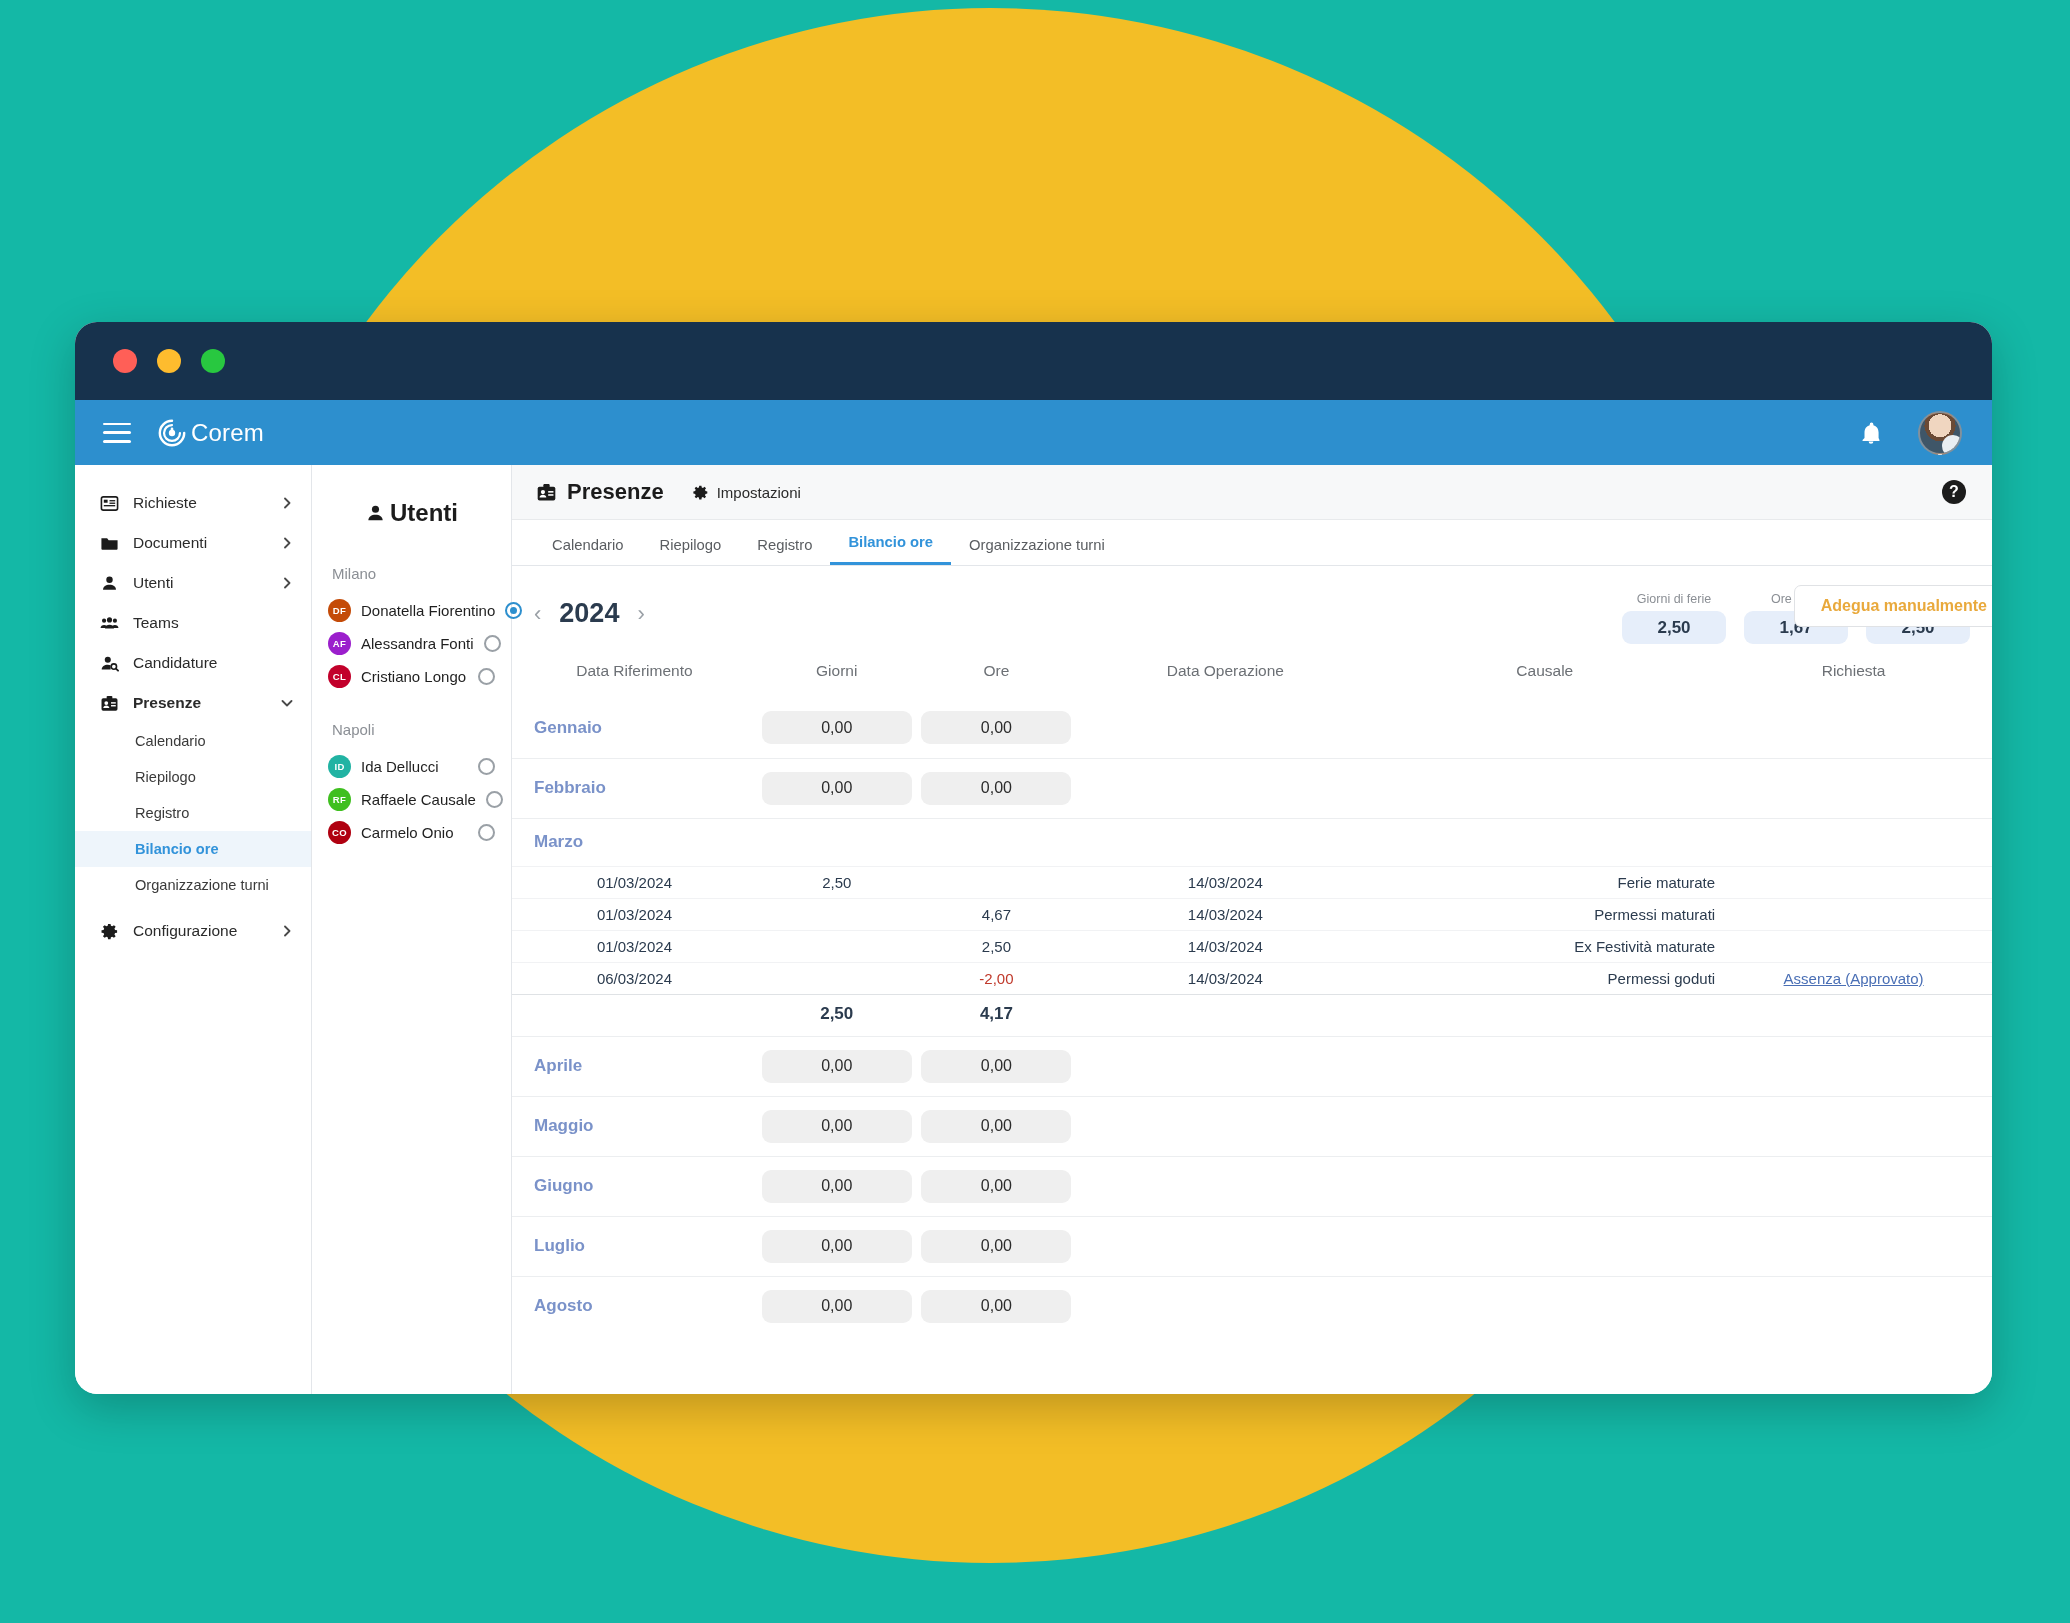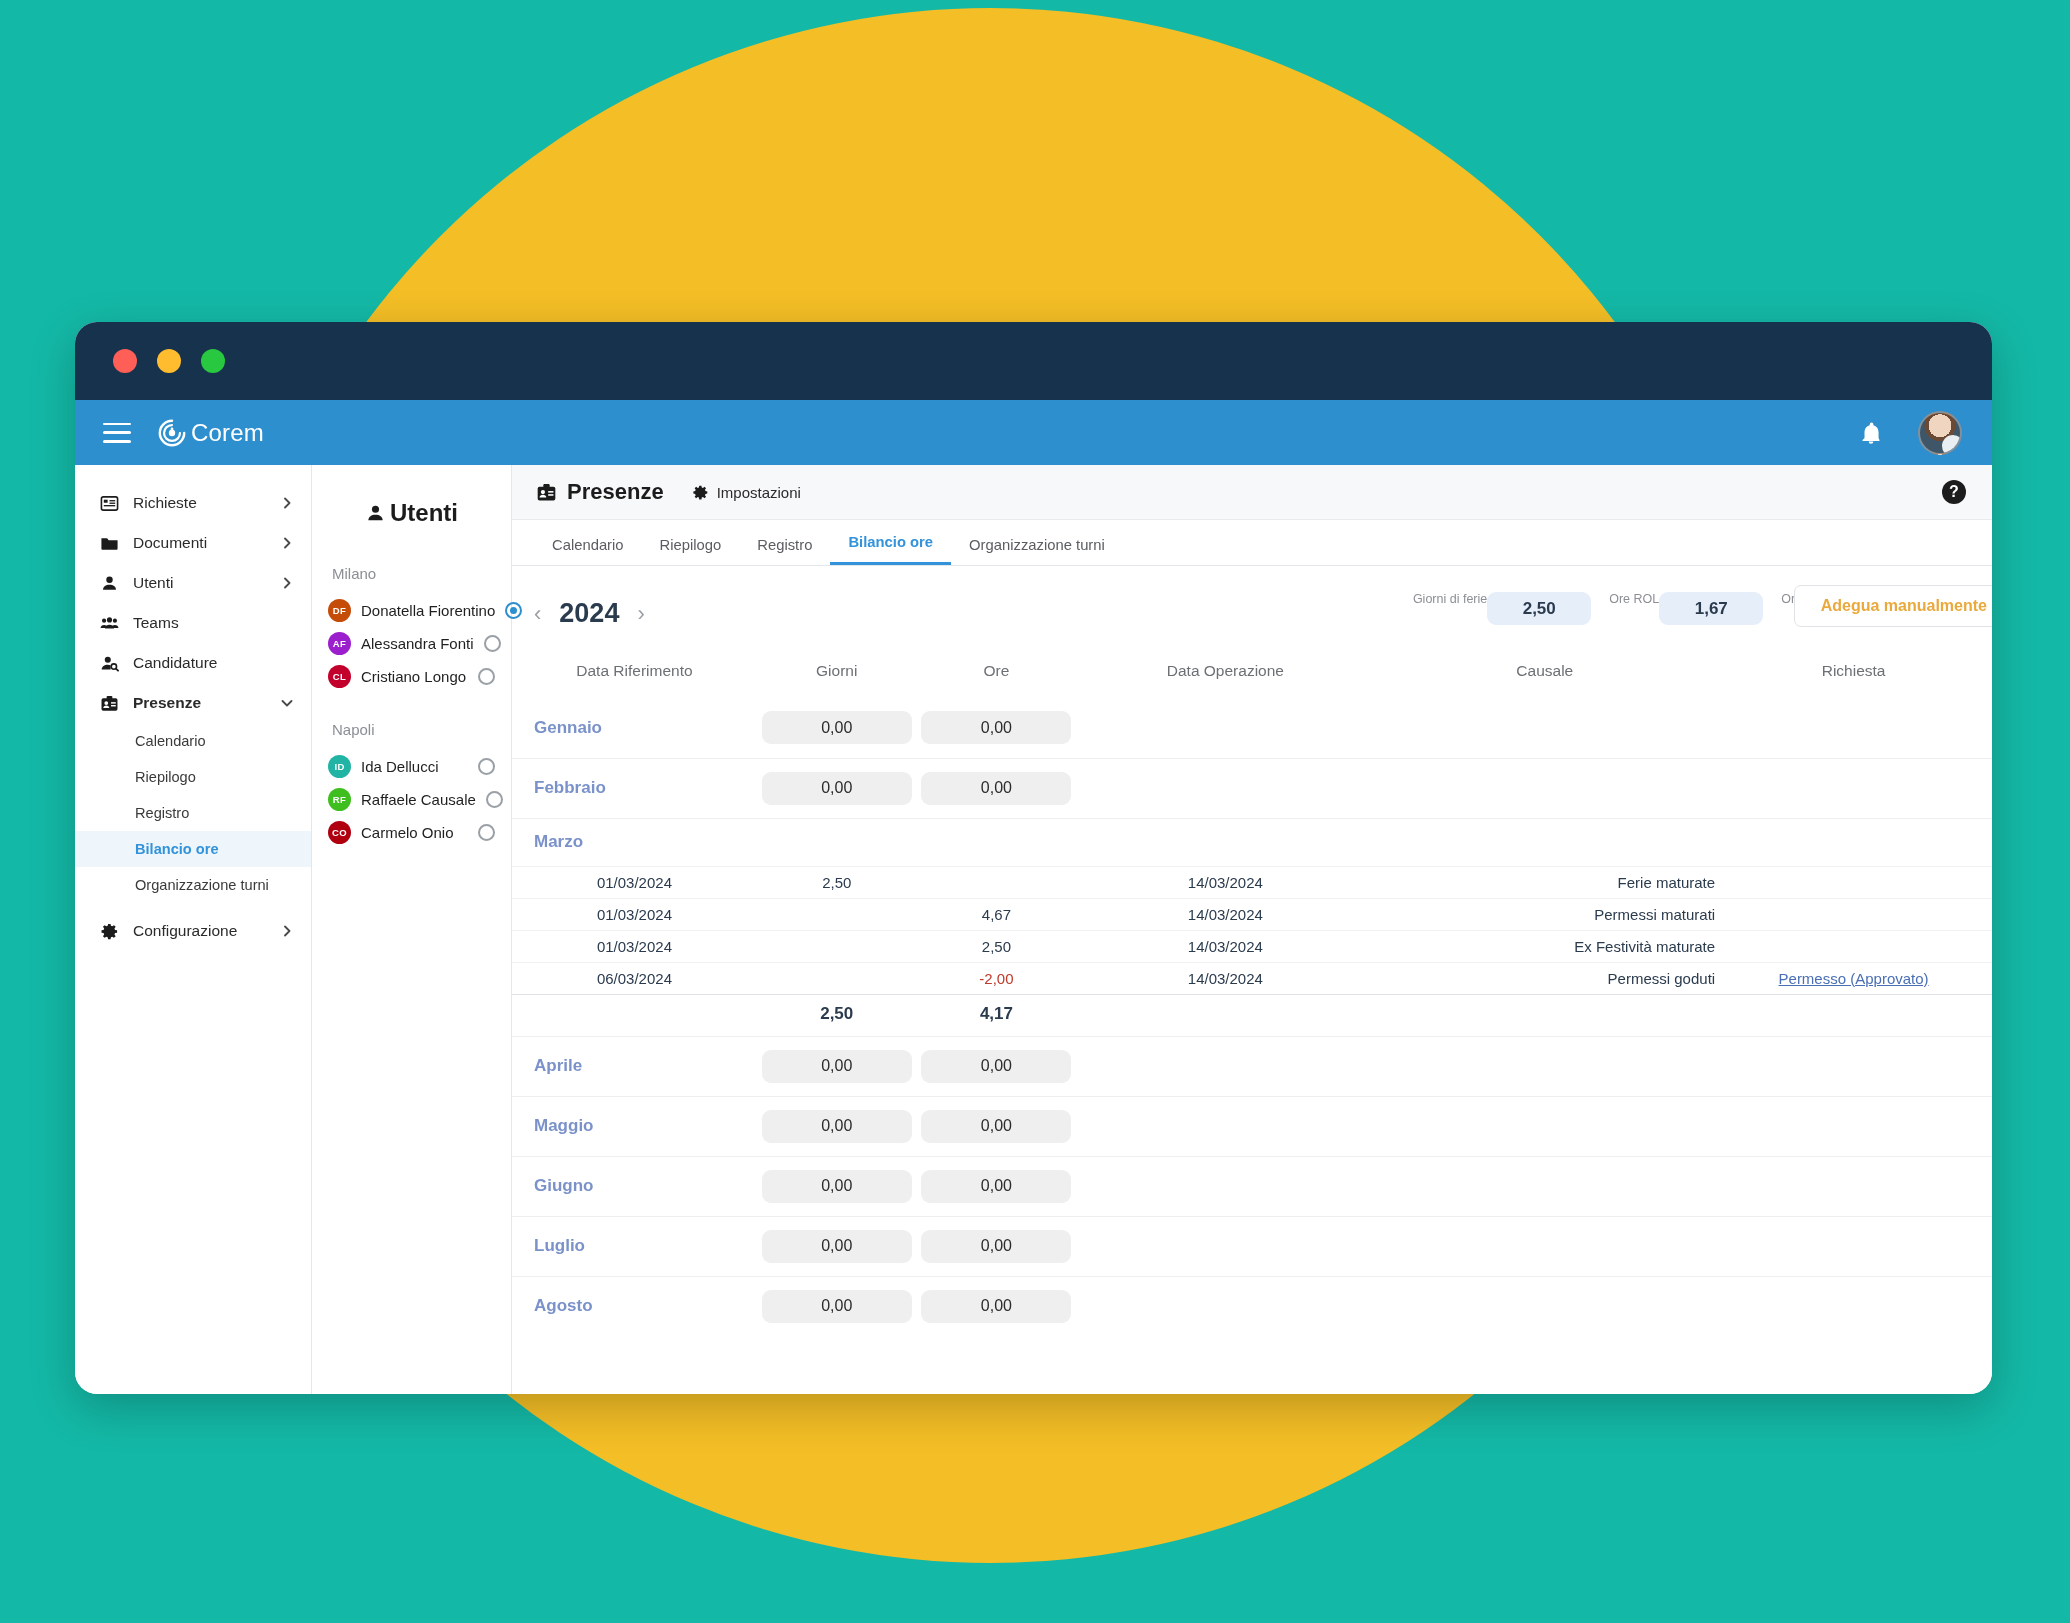--- a/index.html
+++ b/index.html
@@ -122,21 +122,21 @@
     font-size: 14.8px; color:#5a5d61; padding: 0 18px 12px 18px; cursor:pointer; white-space:nowrap;
   }
   .tab.active { color:#3293DA; font-weight:bold; border-bottom: 3px solid #3293DA; }
 
   
   .toolbar { display:flex; align-items:flex-start; padding: 24px 0 0 0; position:relative; height: 86px; }
   .year-nav { display:flex; align-items:center; gap: 18px; margin-left: 22px; padding-top: 8px; }
   .yr-arrow { font-size: 22px; color:#9aa0a6; cursor:pointer; line-height:1; }
   .yr-val { font-size: 27px; font-weight: bold; color:#2b3b4e; }
   .stats { display:flex; gap: 18px; margin-left: auto; margin-right: 22px; padding-top: 2px; }
-  .stat { display:flex; flex-direction:row; }
+  .stat { display:flex; flex-direction:column; align-items:center; }
   .stat-label { font-size: 12.5px; color:#8b8f95; margin-bottom: 5px; white-space:nowrap; }
   .stat-pill {
     background: #e6eefa; border-radius: 9px; min-width: 104px; height: 33px;
     display:flex; align-items:center; justify-content:center;
     font-size: 17px; font-weight:bold; color:#2b3b4e;
   }
   .adjust-btn {
     position:absolute; right: -22px; top: 19px;
     border: 1px solid #e0e2e5; background:#fff; border-radius: 7px;
     height: 42px; padding: 0 26px; display:flex; align-items:center;
@@ -497,21 +497,21 @@
                 <td class="cau">Ex Festività maturate</td>
                 <td class="req"></td>
               </tr>
               <tr class="det-row">
                 <td>06/03/2024</td>
                 <td class="num"></td>
                 <td class="num neg">-2,00</td>
                 <td>14/03/2024</td>
                 <td class="cau">Permessi goduti</td>
                 <td class="req">
-                  <a>Permesso (Approvato)</a>
+                  <a>Assenza (Approvato)</a>
                 </td>
               </tr>
 
               <tr class="tot-row">
                 <td></td>
                 <td>2,50</td>
                 <td>4,17</td>
                 <td></td>
                 <td></td>
                 <td></td>

